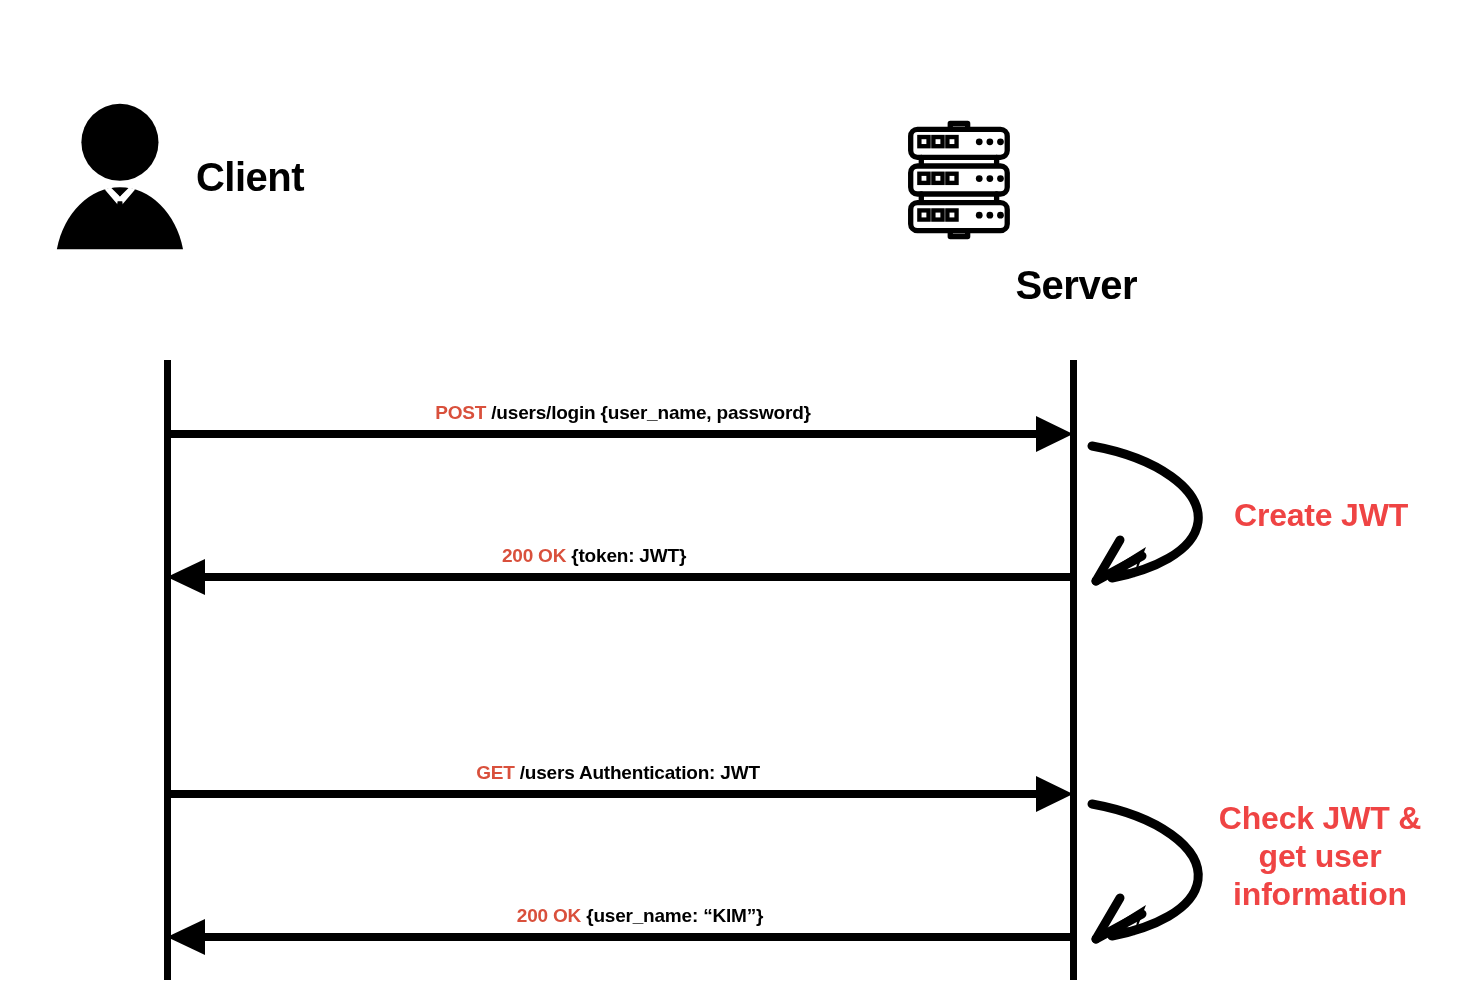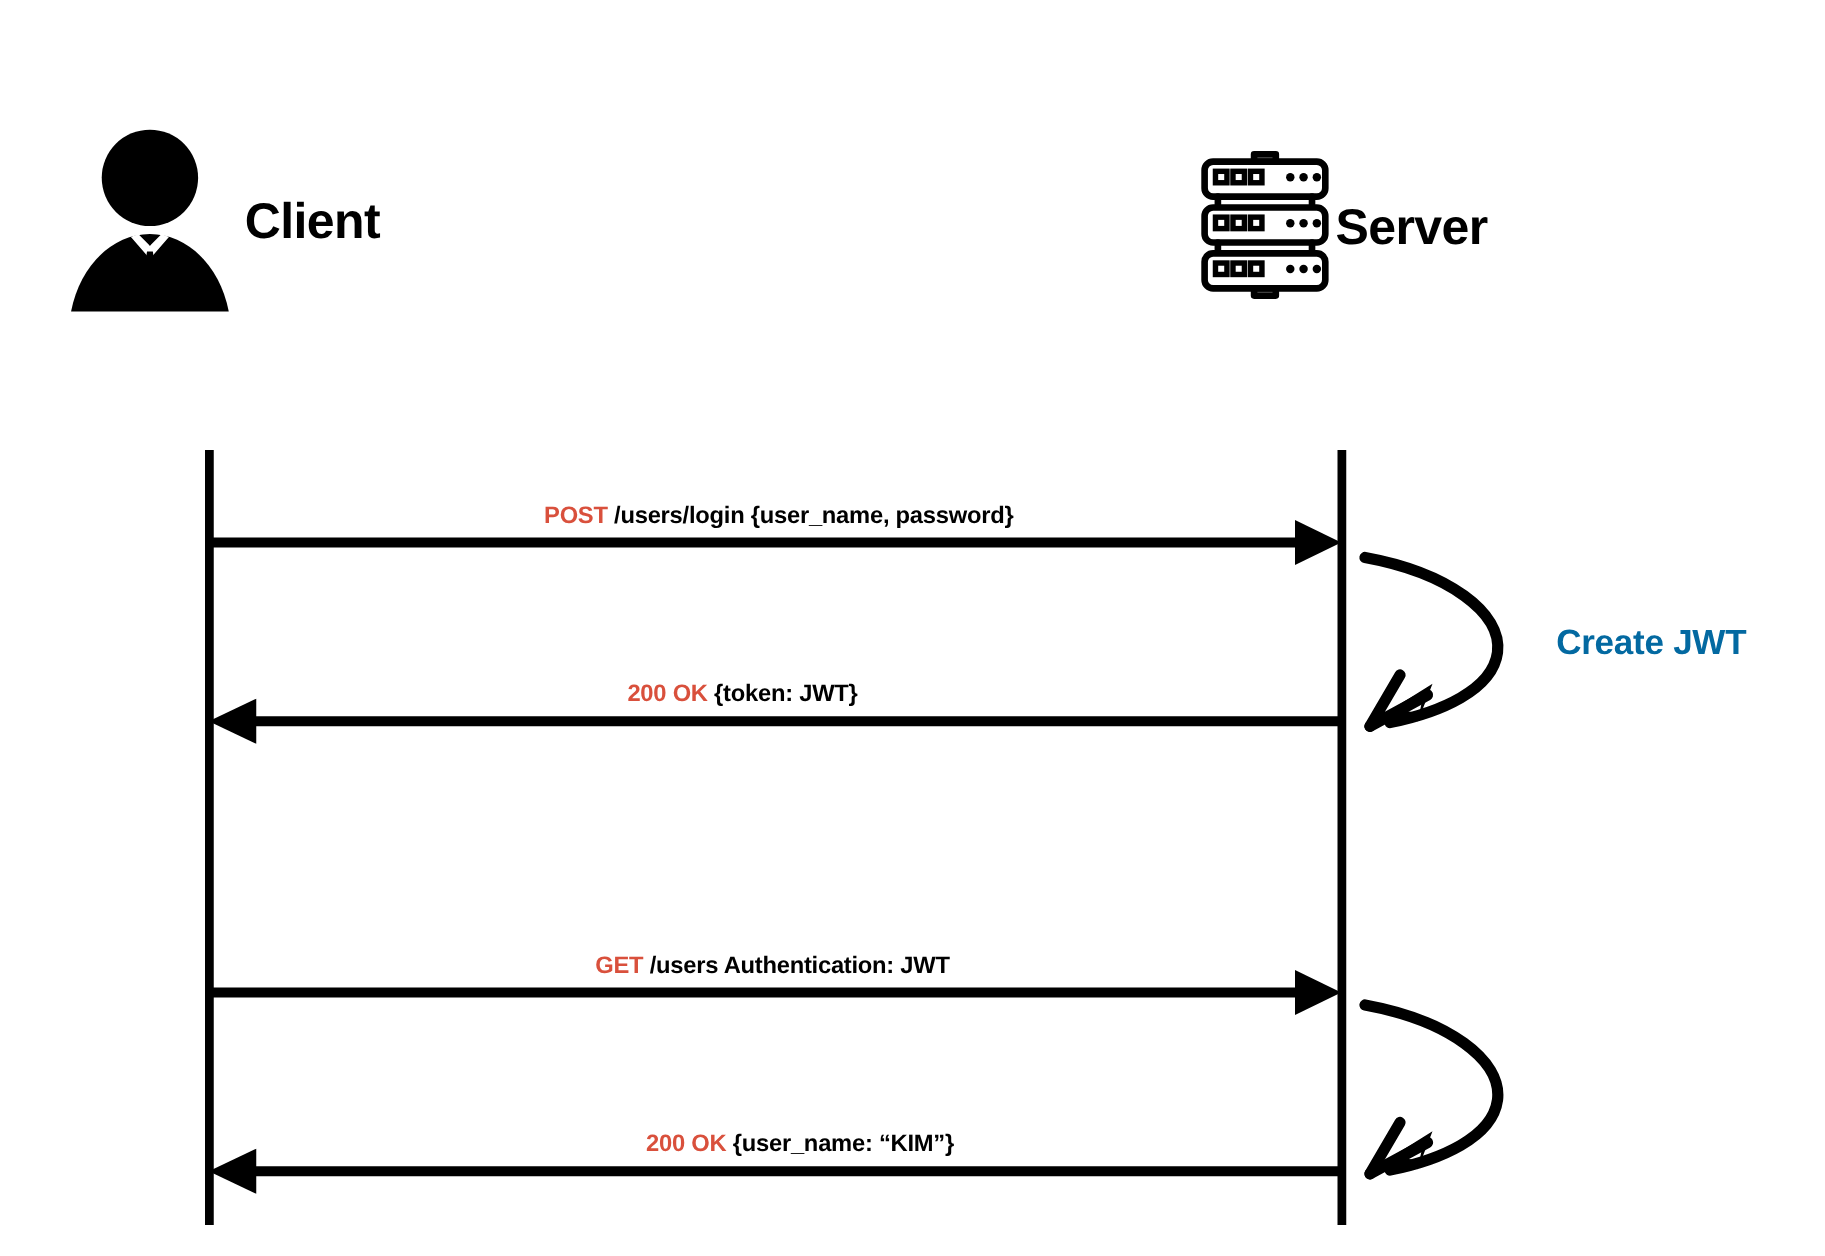--- a/index.html
+++ b/index.html
@@ -32,21 +32,21 @@
     font-size: 40px;
     font-weight: 700;
     color: #000000;
     letter-spacing: -0.5px;
     line-height: 1;
     margin-top: 4px;
     white-space: nowrap;
   }
 
   #actor-client { left: 44px; top: 44px; width: 260px; }
-  #actor-server { left: 955px; top: 55px; width: 235px; }
+  #actor-server { left: 902px; top: 55px; width: 235px; align-items: flex-end; }
 
   
   .lifeline {
     position: absolute;
     width: 7px;
     background: #000000;
   }
   #lifeline-client { left: 164px; top: 360px; height: 620px; }
   #lifeline-server { left: 1070px; top: 360px; height: 620px; }
 
@@ -76,23 +76,23 @@
     top: 0;
     overflow: visible;
   }
 
   
   .selfloop {
     position: absolute;
   }
   .note {
     position: absolute;
-    font-size: 28px;
+    font-size: 32px;
     font-weight: 700;
-    color: #0369a1;
+    color: #ef4444;
     line-height: 1.18;
     text-align: center;
     letter-spacing: -0.2px;
   }
 </style>
 </head>
 <body>
 
 <div id="canvas">
 
@@ -216,14 +216,19 @@
   </div>
 
   <div class="selfloop" style="left:1080px; top:786px;">
     <svg width="130" height="165" viewBox="0 0 130 165">
       <path d="M12 18 C 78 30, 122 62, 118 94 C 114 124, 72 142, 32 150" fill="none" stroke="#000" stroke-width="9" stroke-linecap="round"></path>
       <path d="M16 153 L58 131 L54 150 L66 119 L34 139 L52 142 Z" fill="#000"></path>
       <path d="M16 153 L62 128" stroke="#000" stroke-width="9" stroke-linecap="round" fill="none"></path>
       <path d="M16 153 L40 112" stroke="#000" stroke-width="9" stroke-linecap="round" fill="none"></path>
     </svg>
   </div>
+  <div class="note" style="left:1200px; top:800px; width:240px;">
+    <div>Check JWT &amp;</div>
+    <div>get user</div>
+    <div>information</div>
+  </div>
 
 </div>
 
 </body></html>

